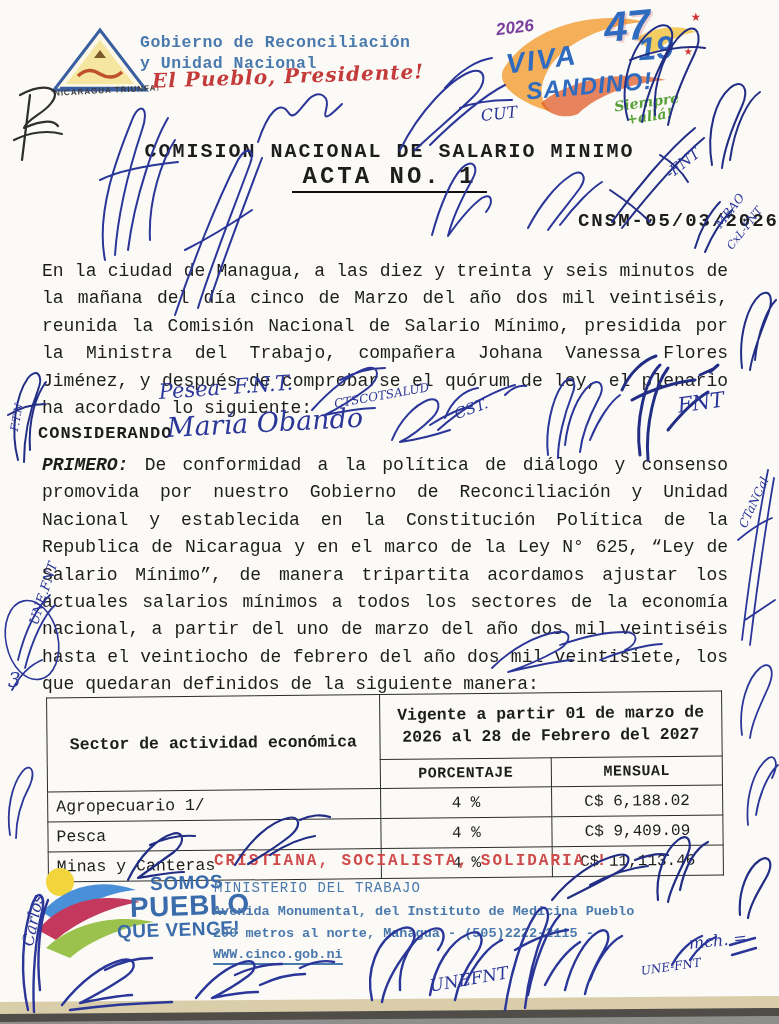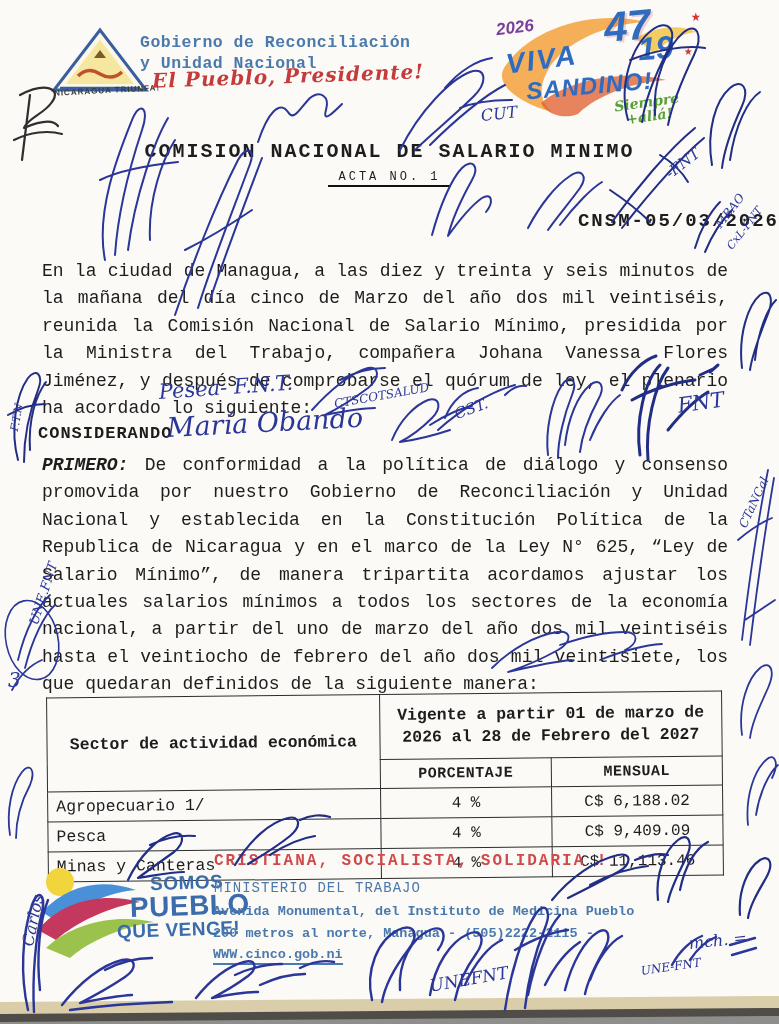--- a/index.html
+++ b/index.html
@@ -36,21 +36,21 @@
   .v-19{left:152px; top:22px; color:var(--viva-blue); font-size:32px; font-style:italic; transform:rotate(-4deg); font-family:"Liberation Sans",sans-serif;}
   .v-star1{left:205px; top:-2px; color:var(--star-red); font-size:16px;}
   .v-star2{left:198px; top:34px; color:var(--star-red); font-size:14px;}
   .v-viva{left:20px; top:36px; color:var(--viva-blue); font-size:28px; font-style:italic; transform:rotate(-8deg); letter-spacing:2px; font-family:"Liberation Sans",sans-serif;}
   .v-sandino{left:40px; top:64px; color:var(--viva-blue); font-size:24px; font-style:italic; transform:rotate(-5deg); letter-spacing:1px; font-family:"Liberation Sans",sans-serif;}
   .v-siempre{left:128px; top:86px; color:var(--viva-green); font-size:14px; font-style:italic; transform:rotate(-8deg); font-family:"DejaVu Serif",serif;}
   .v-alla{left:140px; top:100px; color:var(--viva-green); font-size:14px; font-style:italic; transform:rotate(-8deg); font-family:"DejaVu Serif",serif;}
   
   .title-wrap{position:absolute; left:0; top:140px; width:100%; text-align:center;}
   .title1{font-size:20px; font-weight:bold; letter-spacing:2px;}
-  .title2{display:inline-block; margin-top:7px; font-size:12px; font-weight:normal;
+  .title2{display:inline-block; font-size:24px; font-weight:bold;
     letter-spacing:3px; border-bottom:2.5px solid #111; padding:0 10px 1px;}
   .title-ref{position:absolute; left:0; top:210px; width:100%; text-align:right;
     font-size:19px; font-weight:bold; letter-spacing:2px;}
   
   .para{position:absolute; left:42px; width:686px; font-size:18px; line-height:27.4px;
     text-align:justify; }
   .intro{top:258px;}
   .considerando{position:absolute; left:38px; top:424px; font-size:17px; font-weight:bold; letter-spacing:1px;}
   .primero{top:452px;}
   .bold{font-weight:bold;font-style:italic;}

